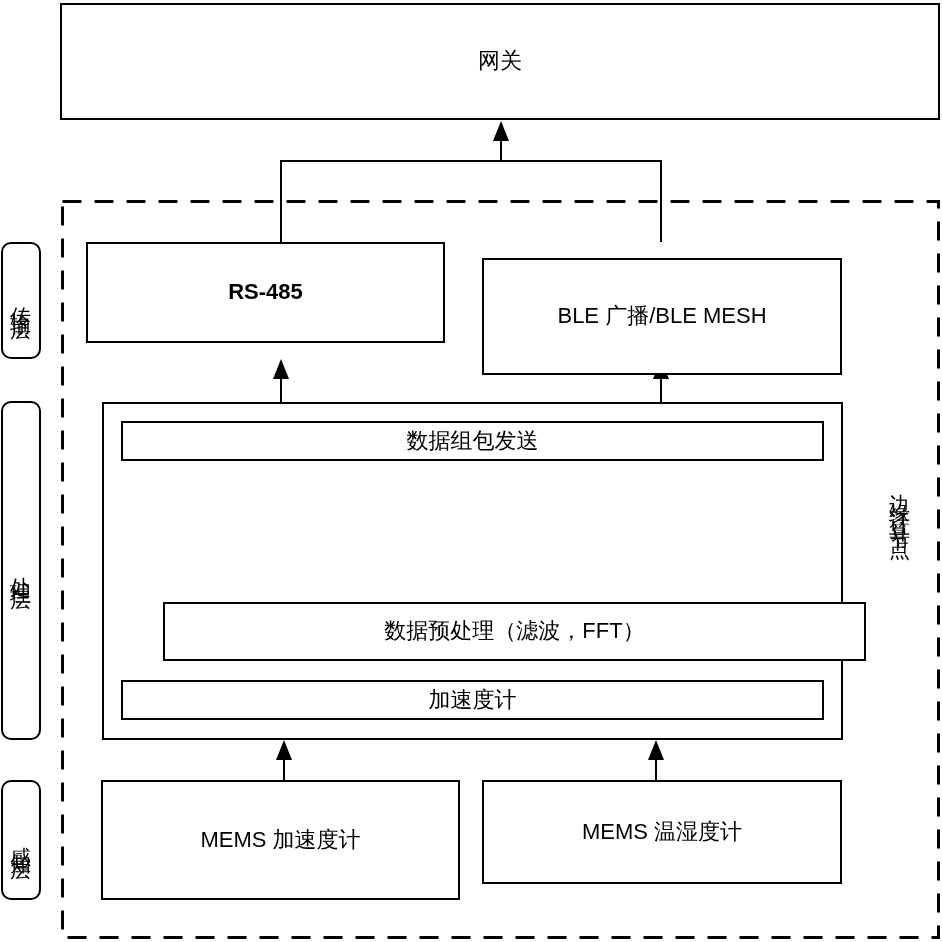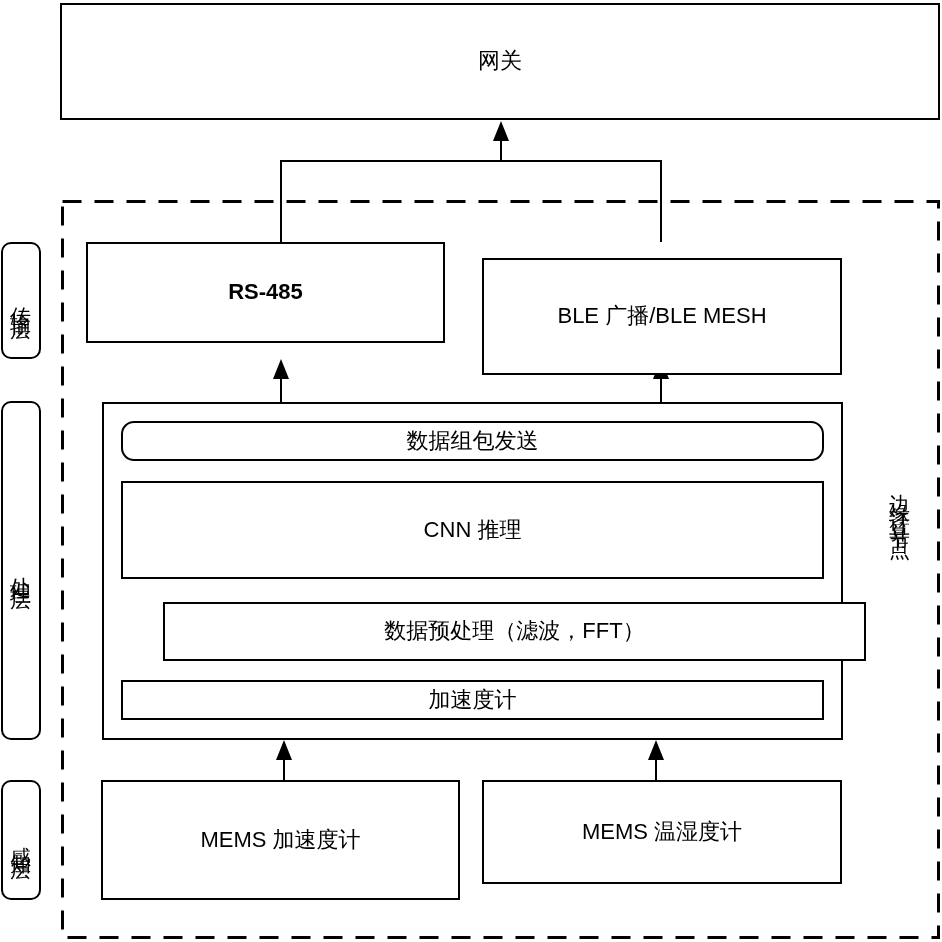--- a/index.html
+++ b/index.html
@@ -104,25 +104,22 @@
 
   <div class="box" style="left:86px; top:242px; width:359px; height:101px;font-weight:bold;">
     <span>RS-485</span>
   </div>
   <div class="box" style="left:482px; top:258px; width:360px; height:117px;">
     <span>BLE 广播/BLE MESH</span>
   </div>
 
   <div class="box" style="left:102px; top:402px; width:741px; height:338px;"></div>
 
-  <div class="box" style="left:121px; top:421px; width:703px; height:40px;border-radius:13px;">
+  <div class="box" style="left:121px; top:421px; width:703px; height:40px;">
     <span>数据组包发送</span>
-  </div>
-  <div class="box" style="left:121px; top:481px; width:703px; height:98px;">
-    <span>CNN 推理</span>
   </div>
   <div class="box" style="left:121px; top:602px; width:703px; height:59px;margin-left:42px;">
     <span>数据预处理（滤波，FFT）</span>
   </div>
   <div class="box" style="left:121px; top:680px; width:703px; height:40px;">
     <span>加速度计</span>
   </div>
 
   <div class="side-label">
     <span class="vtext" style="letter-spacing:9px;">边缘计算节点</span>

